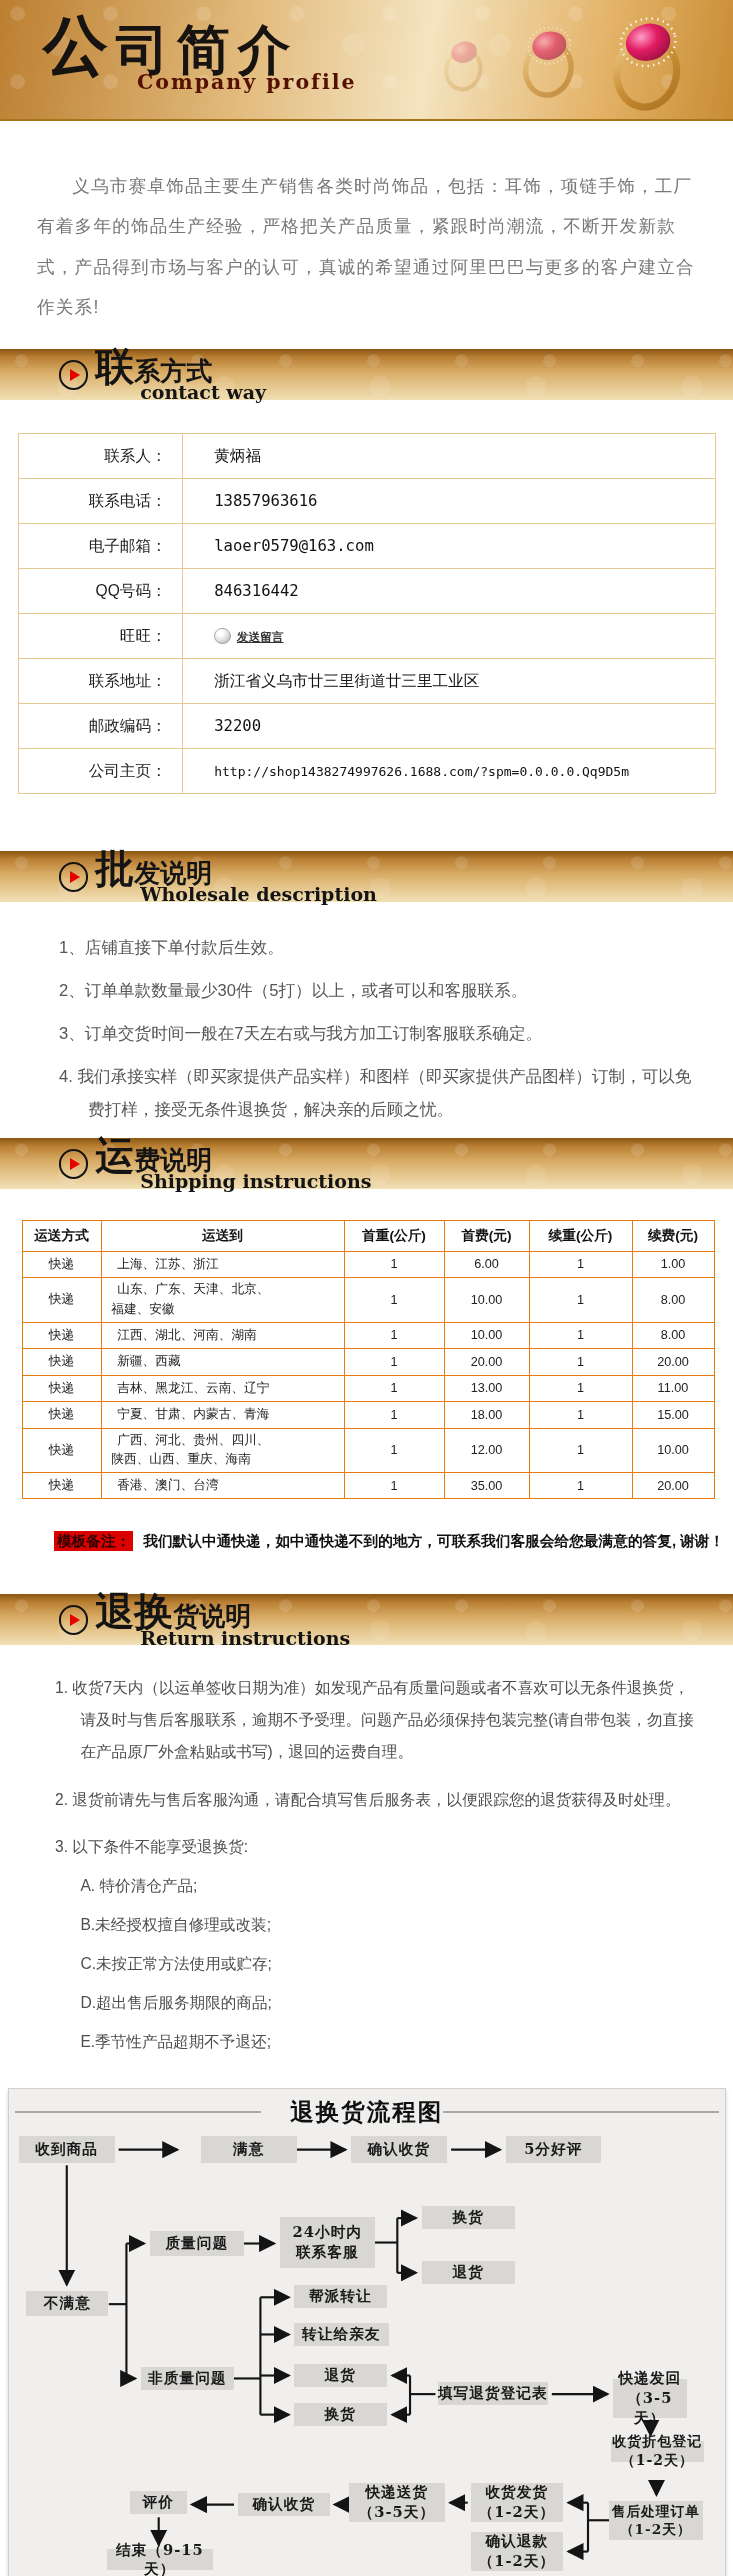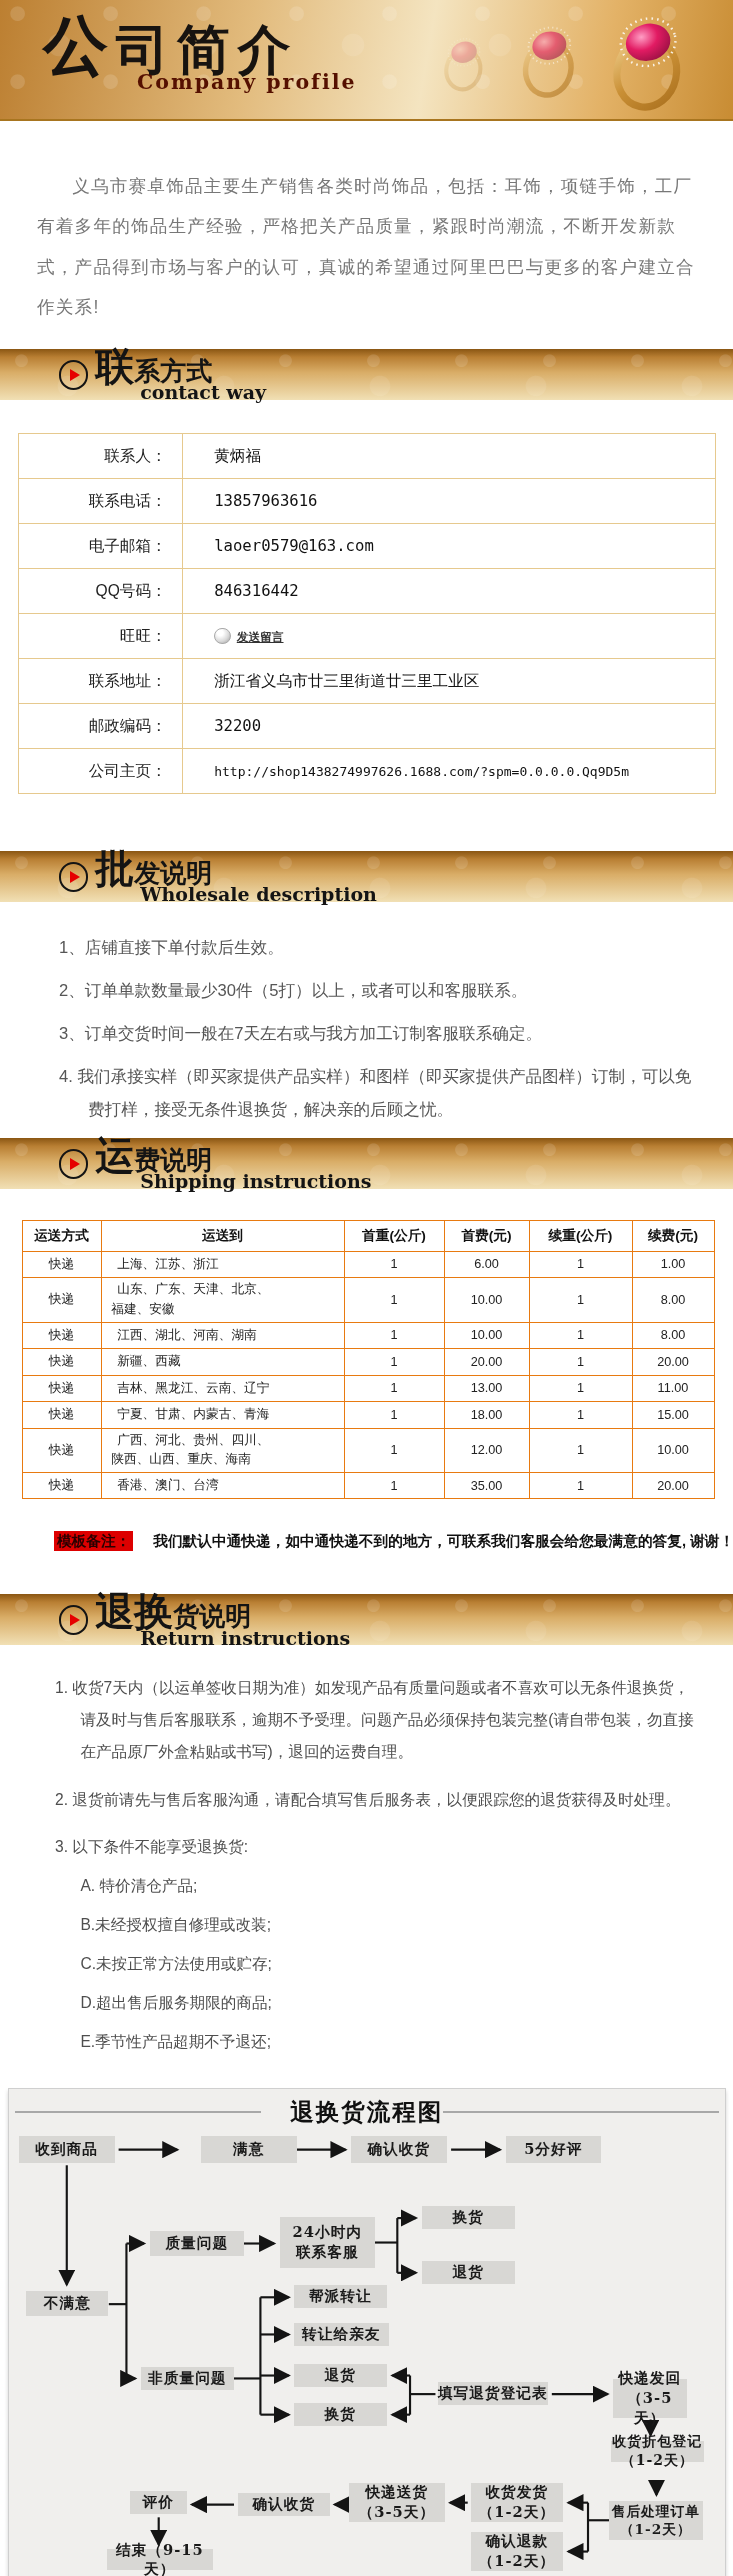--- a/index.html
+++ b/index.html
@@ -53,21 +53,21 @@
 
   
   .stable{border-collapse:collapse;margin:31px 0 0 21.5px;}
   .stable th,.stable td{border:1px solid #e87a10;text-align:center;padding:2px 2px;}
   .stable th{font-size:13.7px;color:#111;height:25.4px;}
   .stable td{font-size:12.7px;color:#222;height:21.5px;}
   .stable td.dest{text-align:left;padding-left:9.8px;text-indent:5.9px;white-space:pre-line;line-height:1.55;}
 
   
   .note{margin:33px 0 0 54px;font-size:14.7px;font-weight:bold;color:#111;white-space:nowrap;}
-  .note .badge{background:#dd0000;color:#2a0000;padding:2px 2.9px;margin-right:20px;}
+  .note .badge{background:#dd0000;color:#2a0000;padding:2px 2.9px;margin-right:10px;}
 
   
   .rlist{margin:27px 29px 0 55px;color:#4e4e4e;font-size:15.6px;}
   .rlist .ritem{line-height:2.05;margin-bottom:15.6px;padding-left:25.4px;text-indent:-25.4px;max-width:650px;}
   .rsubs{margin:2px 0 0 25.4px;}
   .rsubs .rsub{line-height:2.5;}
 
   
   .flow-panel{position:relative;width:716px;height:487px;margin:25.4px 7.8px 13.7px 7.8px;background:#f0efed;
     border:1px solid #cfcfcf;box-shadow:0 2.9px 3.9px rgba(0,0,0,.18);}

